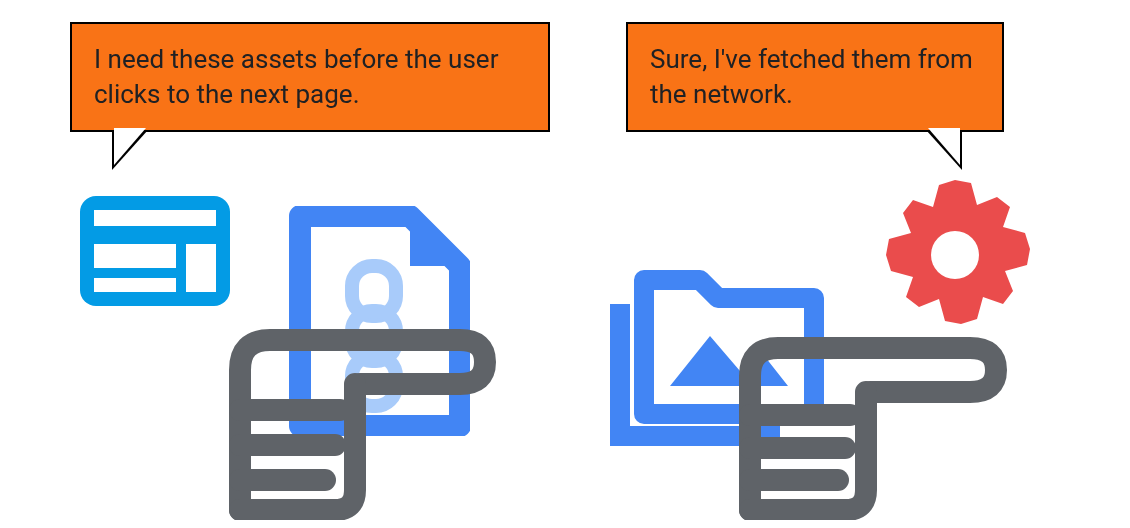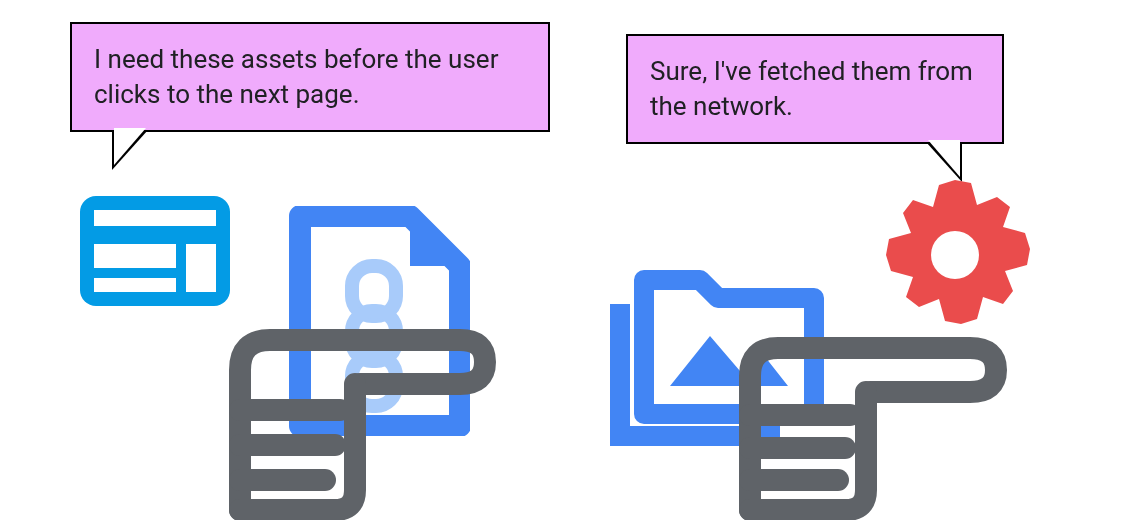--- a/index.html
+++ b/index.html
@@ -6,21 +6,21 @@
   body {
     width: 1130px;
     height: 528px;
     background: #fff;
     font-family: -apple-system, BlinkMacSystemFont, "Segoe UI", Roboto, Arial, sans-serif;
     position: relative;
     overflow: hidden;
   }
   .speech-bubble {
     position: absolute;
-    background: #f0abfc;
+    background: #f97316;
     border: 2px solid #000;
     padding: 18px 22px;
     font-size: 26px;
     line-height: 1.35;
     color: #202124;
   }
   .speech-bubble::after,
   .speech-bubble::before {
     content: "";
     position: absolute;
@@ -43,21 +43,20 @@
     bottom: -35px;
     left: 42px;
     border-top: 37px solid #fff;
     border-right: 32px solid transparent;
   }
   
   .bubble-right {
     left: 626px;
     top: 22px;
     width: 378px;
-    margin-top: 12px;
   }
   .bubble-right::before {
     bottom: -40px;
     right: 40px;
     border-top: 40px solid #000;
     border-left: 36px solid transparent;
   }
   .bubble-right::after {
     bottom: -35px;
     right: 42px;

